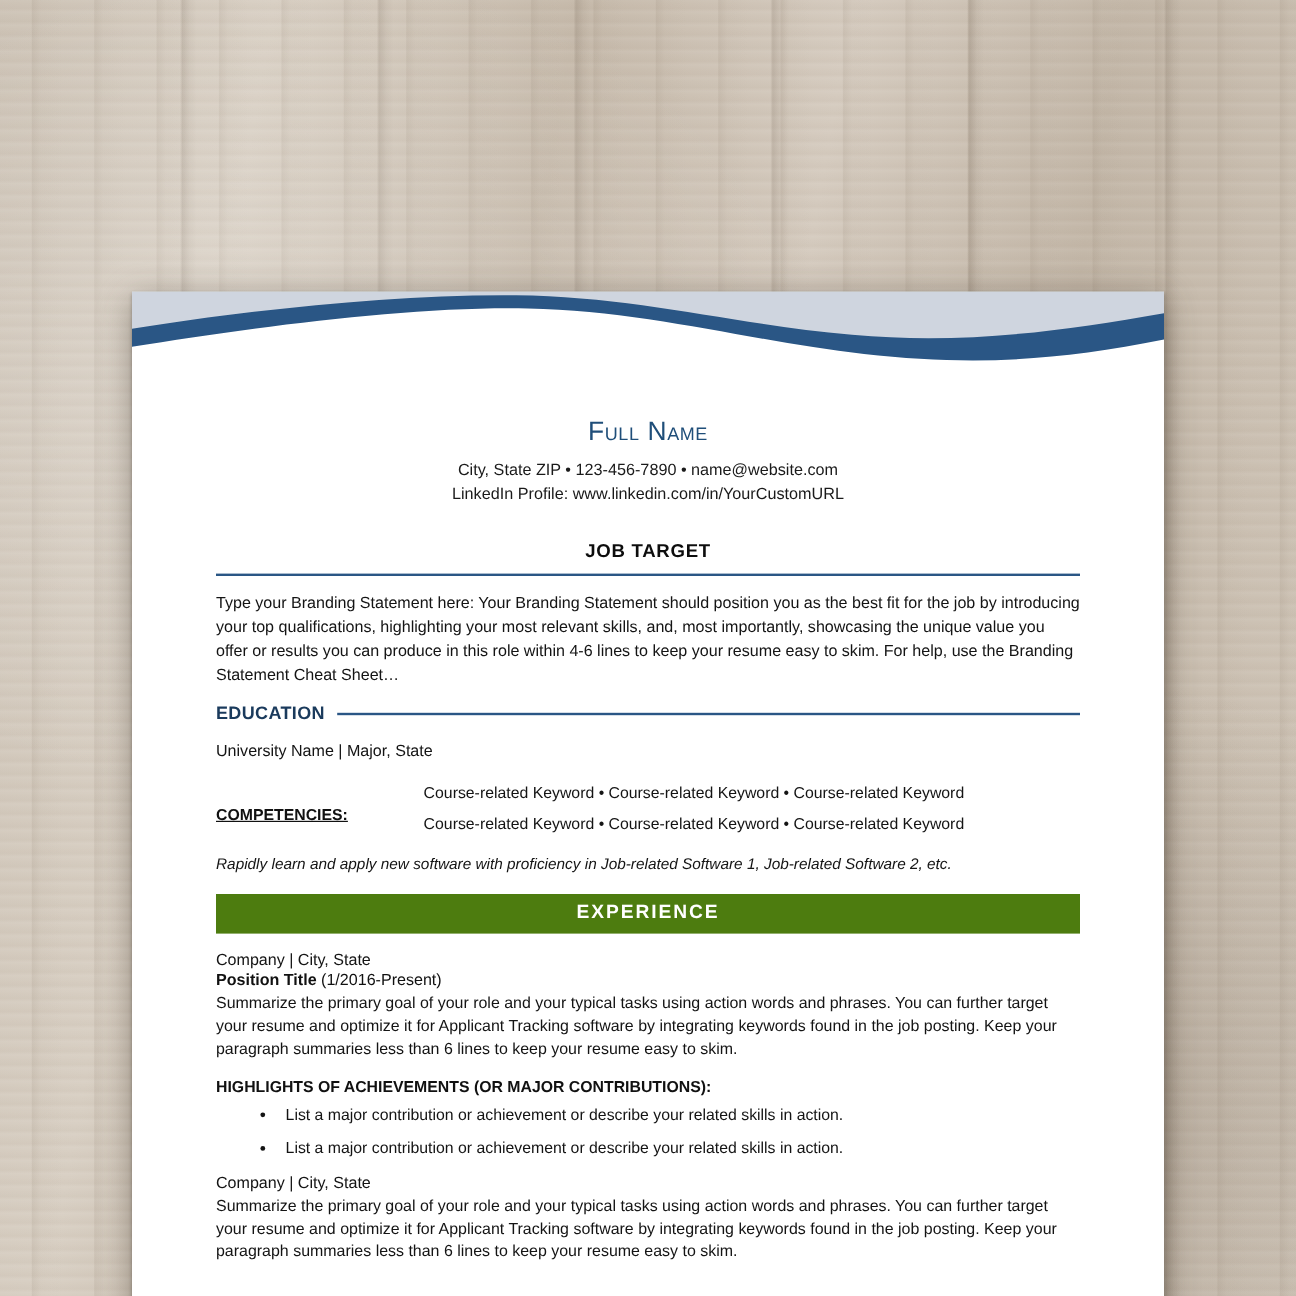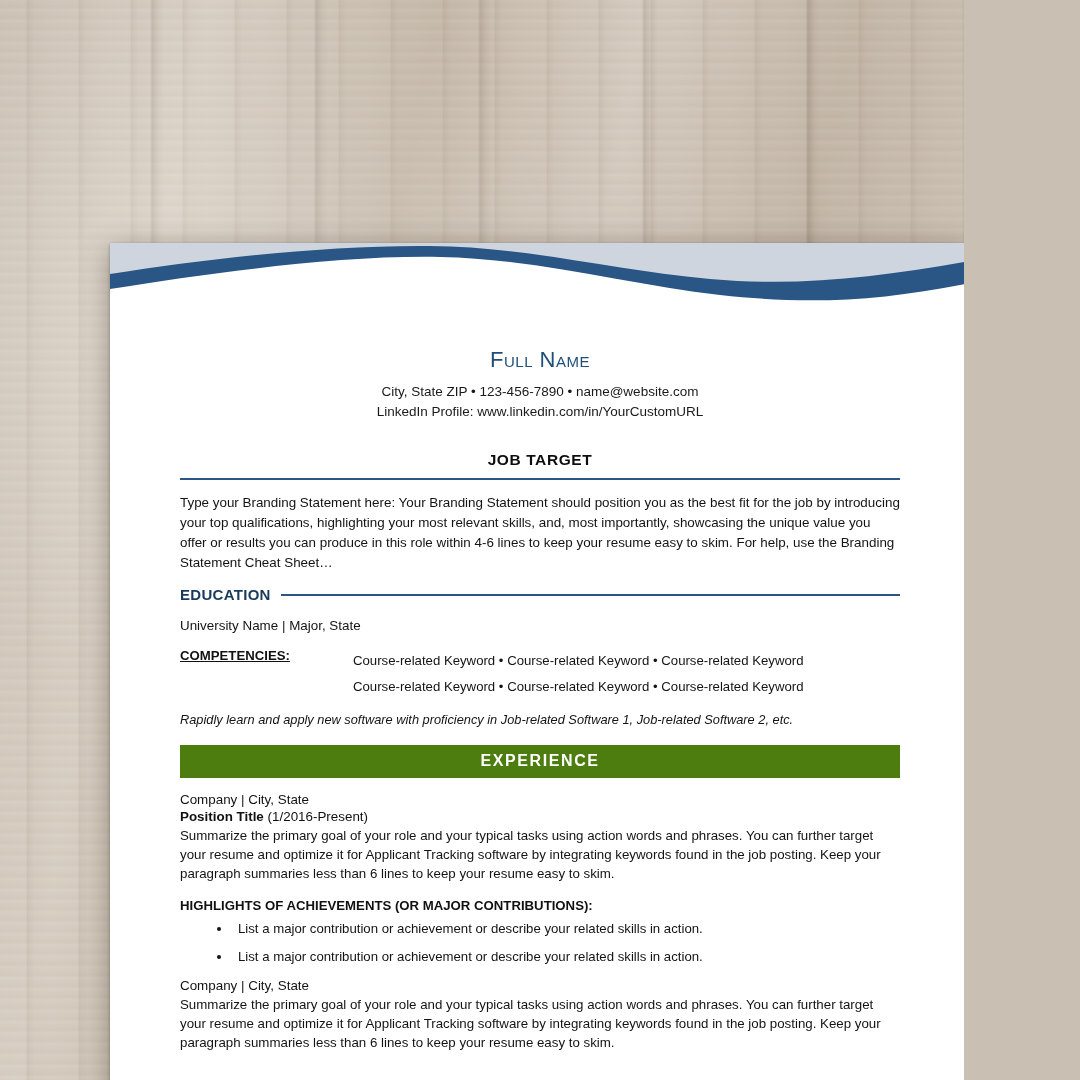--- a/index.html
+++ b/index.html
@@ -8,21 +8,21 @@
   }
   body {
     width: 1080px;
     height: 1080px;
     overflow: hidden;
     font-family: "Liberation Sans", sans-serif;
     background: #c9bfb2;
   }
   .stage {
     position: relative;
-    width: 964px;
+    width: 1080px;
     height: 1080px;
     overflow: hidden;
   }
   
   .wood {
     position: absolute;
     inset: 0;
     background:
       repeating-linear-gradient(90deg,
         rgba(140,122,102,0.00) 0px,
@@ -156,20 +156,21 @@
     margin-top: 15px;
     align-items: flex-start;
   }
   .comp-label {
     width: 160px;
     font-size: 13.2px;
     font-weight: bold;
     text-decoration: underline;
     color: #111;
     flex: 0 0 160px;
+    margin-top: 23px;
   }
   .comp-lines {
     flex: 1;
     font-size: 13.2px;
     color: #141414;
     line-height: 1.95;
     padding-left: 13px;
   }
   .software-note {
     margin-top: 12px;

